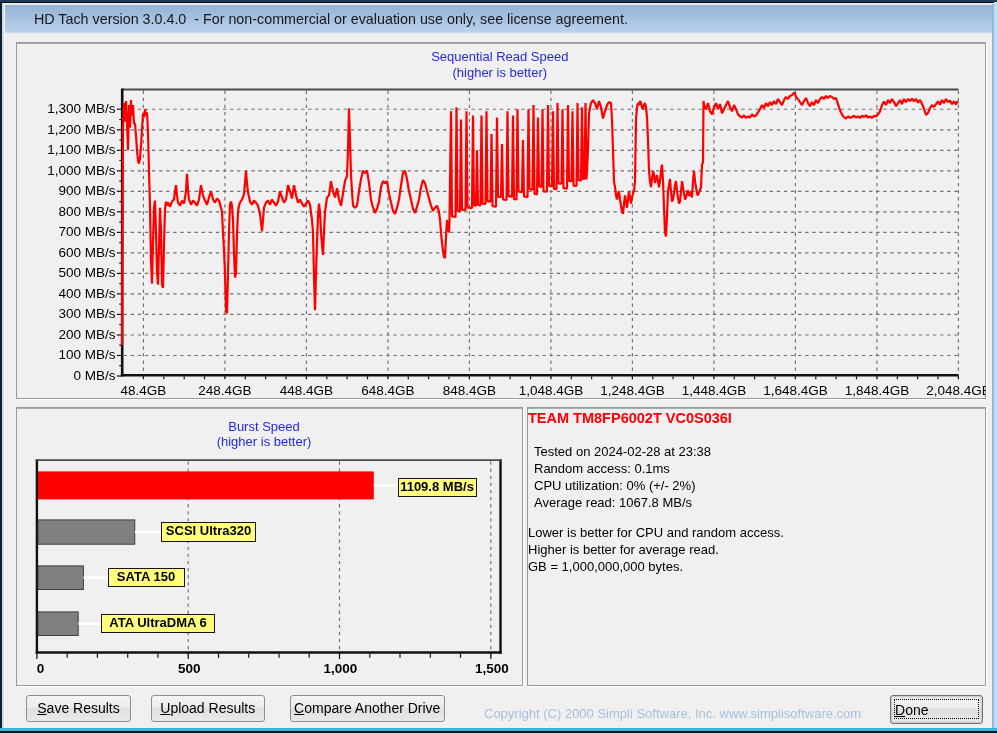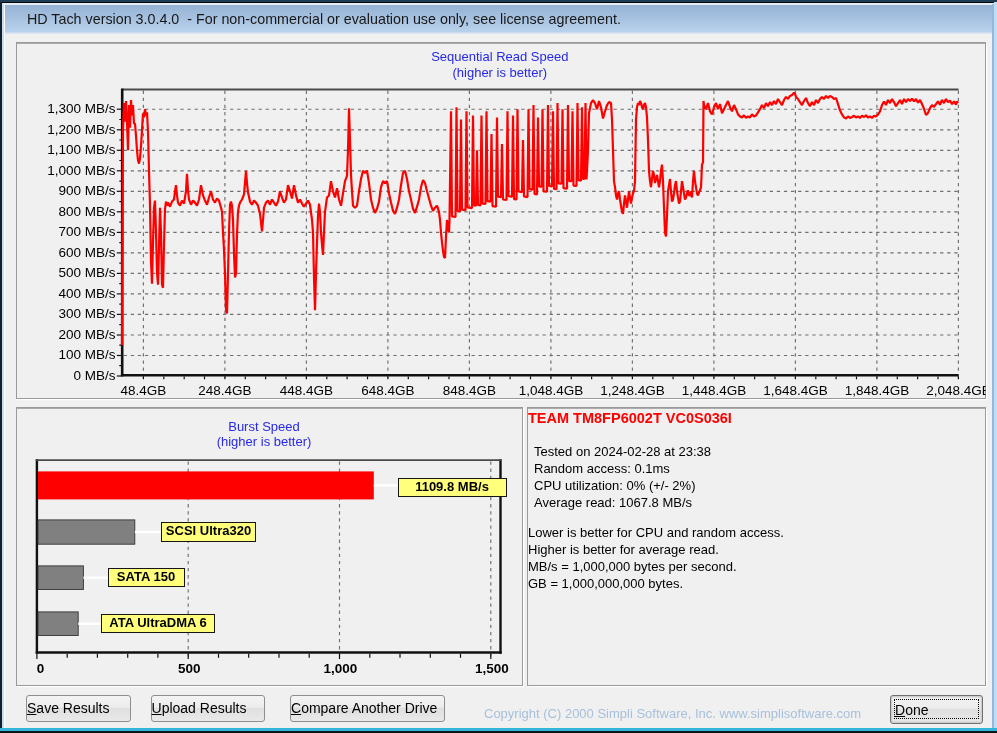--- a/index.html
+++ b/index.html
@@ -5,21 +5,21 @@
  font-family:"Liberation Sans",sans-serif}
 #win{position:absolute;left:0;top:0;width:997px;height:733px;background:#f0f0f0}
 .abs{position:absolute}
 #bleft1,#bleft2,#bleft3,#bright1,#bright2,#bbot1,#bbot2,#btop1,#btop2,#btop3{z-index:60}
 
 #btop1{left:0;top:0;width:997px;height:2.2px;background:#1d3b54}
 #btop2{left:0;top:2px;width:997px;height:1.2px;background:#0a0a0a}
 #btop3{left:0;top:3.2px;width:997px;height:1.5px;background:#e4ebf2}
 #title{left:0;top:4.7px;width:997px;height:27.6px;
  background:linear-gradient(#96b3d4,#a5c0df 45%,#b9d2ec);
- font-size:14.3px;color:#181818;line-height:29px;padding-left:27px}
+ font-size:14.3px;color:#181818;line-height:29px;padding-left:34px}
 #title:after{content:"";position:absolute;left:0;top:27.6px;width:997px;height:2px;
  background:linear-gradient(#c3d6ea,#e7edf4)}
 #bleft1{left:0;top:2px;width:1.6px;height:729px;background:#10202e}
 #bleft2{left:1.6px;top:3.5px;width:2px;height:726px;background:#cadded}
 #bleft3{left:3.6px;top:3.5px;width:1.3px;height:725px;background:#fafbfc}
 #bright1{left:992.2px;top:3.5px;width:1.8px;height:726px;background:#8fb9de}
 #bright2{left:994px;top:2px;width:3px;height:729px;background:#c2dcf2}
 #bbot1{left:0;top:728.4px;width:997px;height:2.6px;background:#35b5d9}
 #bbot2{left:0;top:731px;width:997px;height:2px;background:#0b1520}
 
@@ -35,21 +35,21 @@
 .blue{color:#2828e8;font-size:13px;text-align:center;width:300px}
 .ybox{position:absolute;background:#ffff7c;border:1.6px solid #151515;
  font-size:13px;font-weight:bold;color:#000;text-align:center;line-height:16px}
 #info{left:528px;top:408.5px;font-size:13px;color:#000}
 #info .red{color:#f00;font-weight:bold;font-size:14.5px;line-height:18px;margin-bottom:16px}
 #info .i{padding-left:6px}
 #info div{line-height:17px}
 #info .gap{height:13px}
 .btn{position:absolute;top:695.4px;height:26.4px;background:linear-gradient(#f4f4f4,#ececec 45%,#dfdfdf 50%,#e9e9e9);
  border:1px solid #8e8e8e;border-radius:3px;font-size:14px;color:#000;
- text-align:left;line-height:25px}
+ text-align:center;line-height:25px}
 #done{left:889.5px;top:694.8px;width:93.5px;height:29px;border:1px solid #707070;
  box-shadow:inset 0 0 0 1.4px #cfcfcf;border-radius:3px;position:absolute;
  background:linear-gradient(#f4f4f4,#ececec 45%,#dfdfdf 50%,#e9e9e9)}
 #done .foc{position:absolute;left:3.5px;top:3.5px;right:3.5px;bottom:3.5px;
  border:1px dotted #000;font-size:14px;text-align:left;line-height:20px}
 #copy{left:484px;top:706px;font-size:13px;color:#a7c0db}
 u{text-decoration:underline}
 </style></head><body>
 <div id="win">
  <div class="abs" id="btop1"></div>
@@ -230,35 +230,34 @@
   <text x="40.5" y="672.5" text-anchor="middle" class="b">0</text>
       <text x="189.2" y="672.5" text-anchor="middle" class="b">500</text>
       <text x="340.5" y="672.5" text-anchor="middle" class="b">1,000</text>
       <text x="491.8" y="672.5" text-anchor="middle" class="b">1,500</text>
  </svg>
 
  <div class="abs blue" style="left:349.8px;top:49px">Sequential Read Speed</div>
  <div class="abs blue" style="left:349.8px;top:65px">(higher is better)</div>
  <div class="abs blue" style="left:114px;top:418.5px">Burst Speed</div>
  <div class="abs blue" style="left:114px;top:434px">(higher is better)</div>
- <div class="ybox" style="left:397.5px;top:478.0px;width:109px;height:19.2px">1109.8 MB/s</div>
+ <div class="ybox" style="left:397.5px;top:478.0px;width:79px;height:19.2px">1109.8 MB/s</div>
     <div class="ybox" style="left:161.0px;top:522.4px;width:95.0px;height:19.2px">SCSI Ultra320</div>
     <div class="ybox" style="left:107.5px;top:568.1px;width:77.0px;height:19.2px">SATA 150</div>
     <div class="ybox" style="left:101.0px;top:614.1px;width:114.0px;height:19.2px">ATA UltraDMA 6</div>
 
  <div class="abs" id="info">
   <div class="red">TEAM TM8FP6002T VC0S036I</div>
   <div class="i">Tested on 2024-02-28 at 23:38</div>
   <div class="i">Random access: 0.1ms</div>
   <div class="i">CPU utilization: 0% (+/- 2%)</div>
   <div class="i">Average read: 1067.8 MB/s</div>
   <div class="gap"></div>
   <div>Lower is better for CPU and random access.</div>
   <div>Higher is better for average read.</div>
-  <div>MB/s = 1,000,000 bytes per second.</div>
   <div>GB = 1,000,000,000 bytes.</div>
  </div>
 
  <div class="btn" style="left:26px;width:105px"><u>S</u>ave Results</div>
  <div class="btn" style="left:290px;width:154.5px"><u>C</u>ompare Another Drive</div>
  <div class="btn" style="left:150.5px;width:114.5px"><u>U</u>pload Results</div>
  <div id="done">
       <div class="foc"><u>D</u>one</div>
     </div>
  <div class="abs" id="copy">Copyright (C) 2000 Simpli Software, Inc. www.simplisoftware.com</div>

